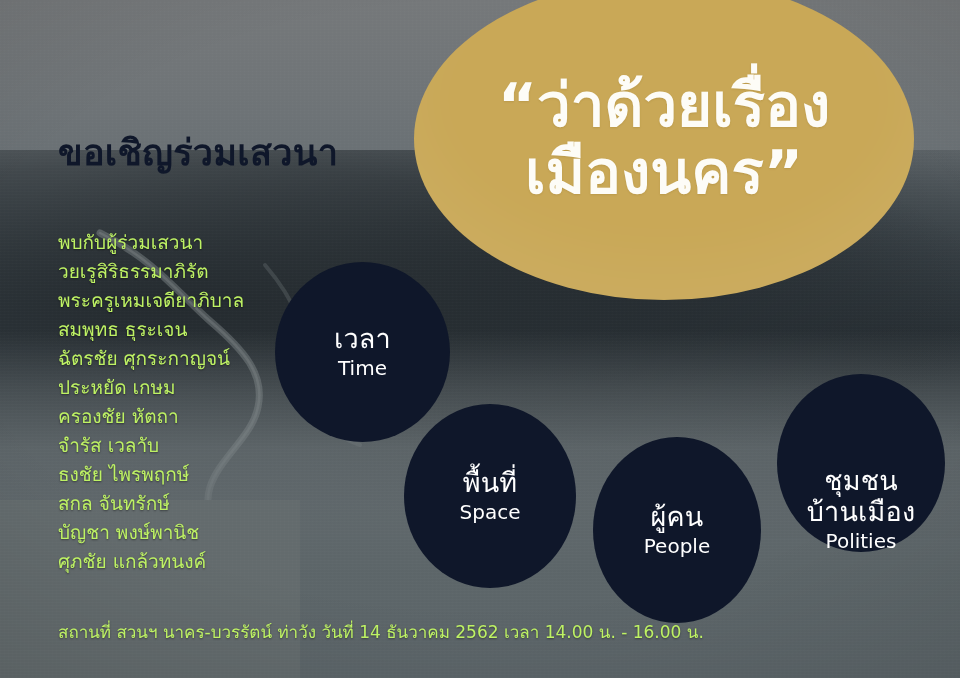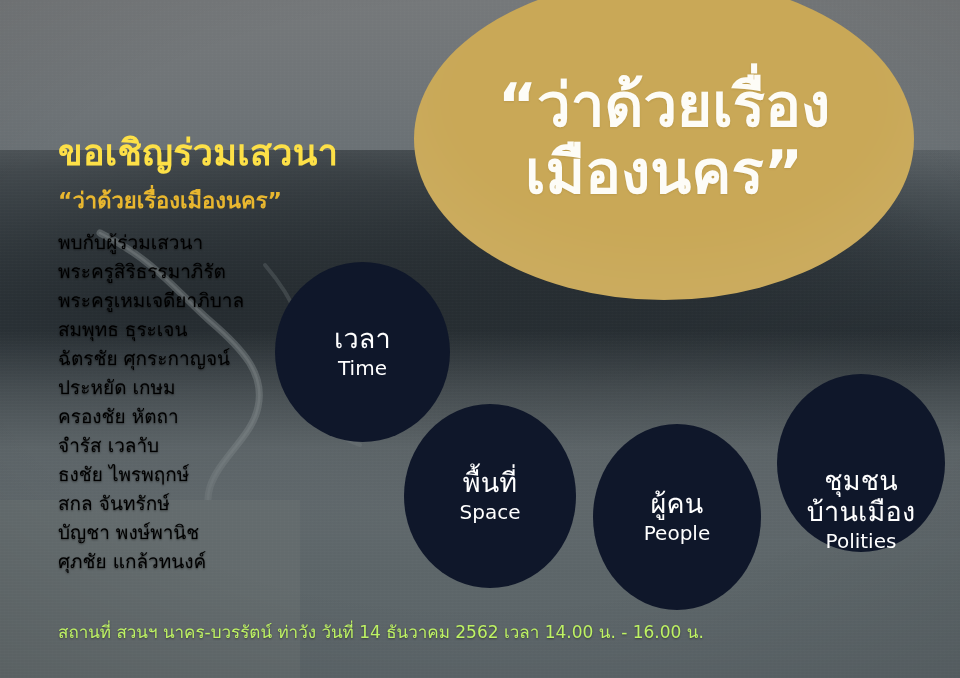--- a/index.html
+++ b/index.html
@@ -134,33 +134,33 @@
     font-weight: 700;
     color: #fdfcf7;
     line-height: 1.12;
     letter-spacing: 0px;
     white-space: nowrap;
     text-shadow: 0 1px 2px rgba(120,90,20,.18);
   }
 
   #bubble-time  { left: 275px; top: 262px; width: 175px; height: 180px; }
   #bubble-space { left: 404px; top: 404px; width: 172px; height: 184px; }
-  #bubble-people{ left: 593px; top: 424px; width: 168px; height: 186px; }
+  #bubble-people{ left: 593px; top: 437px; width: 168px; height: 186px; }
   #bubble-polit { left: 777px; top: 374px; width: 168px; height: 178px; justify-content: flex-end; }
 
   #bubble-polit .th { line-height: 1.12; }
 
   
   #headline {
     position: absolute;
     left: 58px;
     top: 124px;
     font-size: 36px;
     font-weight: 700;
-    color: #fde047;
+    color: #0f172a;
     letter-spacing: .3px;
     white-space: nowrap;
   }
   #subhead {
     position: absolute;
     left: 58px;
     top: 183px;
     font-size: 22px;
     font-weight: 700;
     color: #e9b72f;
@@ -168,21 +168,21 @@
   }
   #speakers {
     position: absolute;
     left: 58px;
     top: 228px;
     width: 280px;
   }
   #speakers .line {
     font-size: 19px;
     font-weight: 400;
-    color: #000000;
+    color: #bef264;
     line-height: 29px;
     white-space: nowrap;
     text-shadow: 0 1px 2px rgba(0,0,0,.45);
   }
   #footer {
     position: absolute;
     left: 58px;
     top: 618px;
     font-size: 17px;
     font-weight: 400;
@@ -208,25 +208,24 @@
   </div>
 
   <div class="bg-layer bg-water"></div>
   <div class="bg-base"></div>
   <div class="bg-base-left"></div>
   <div class="bg-layer bg-vignette"></div>
   <div class="bg-layer bg-grain"></div>
 
   <div id="headline">ขอเชิญร่วมเสวนา</div>
 
-  <div id="subhead">“ว่าด้วยเรื่องเมืองนคร”</div>
 
   <div id="speakers">
     <div class="line">พบกับผู้ร่วมเสวนา</div>
-    <div class="line">พระครูสิริธรรมาภิรัต</div>
+    <div class="line">วยเรูสิริธรรมาภิรัต</div>
     <div class="line">พระครูเหมเจดียาภิบาล</div>
     <div class="line">สมพุทธ ธุระเจน</div>
     <div class="line">ฉัตรชัย ศุกระกาญจน์</div>
     <div class="line">ประหยัด เกษม</div>
     <div class="line">ครองชัย หัตถา</div>
     <div class="line">จำรัส เวลาับ</div>
     <div class="line">ธงชัย ไพรพฤกษ์</div>
     <div class="line">สกล จันทรักษ์</div>
     <div class="line">บัญชา พงษ์พานิช</div>
     <div class="line">ศุภชัย แกล้วทนงค์</div>

